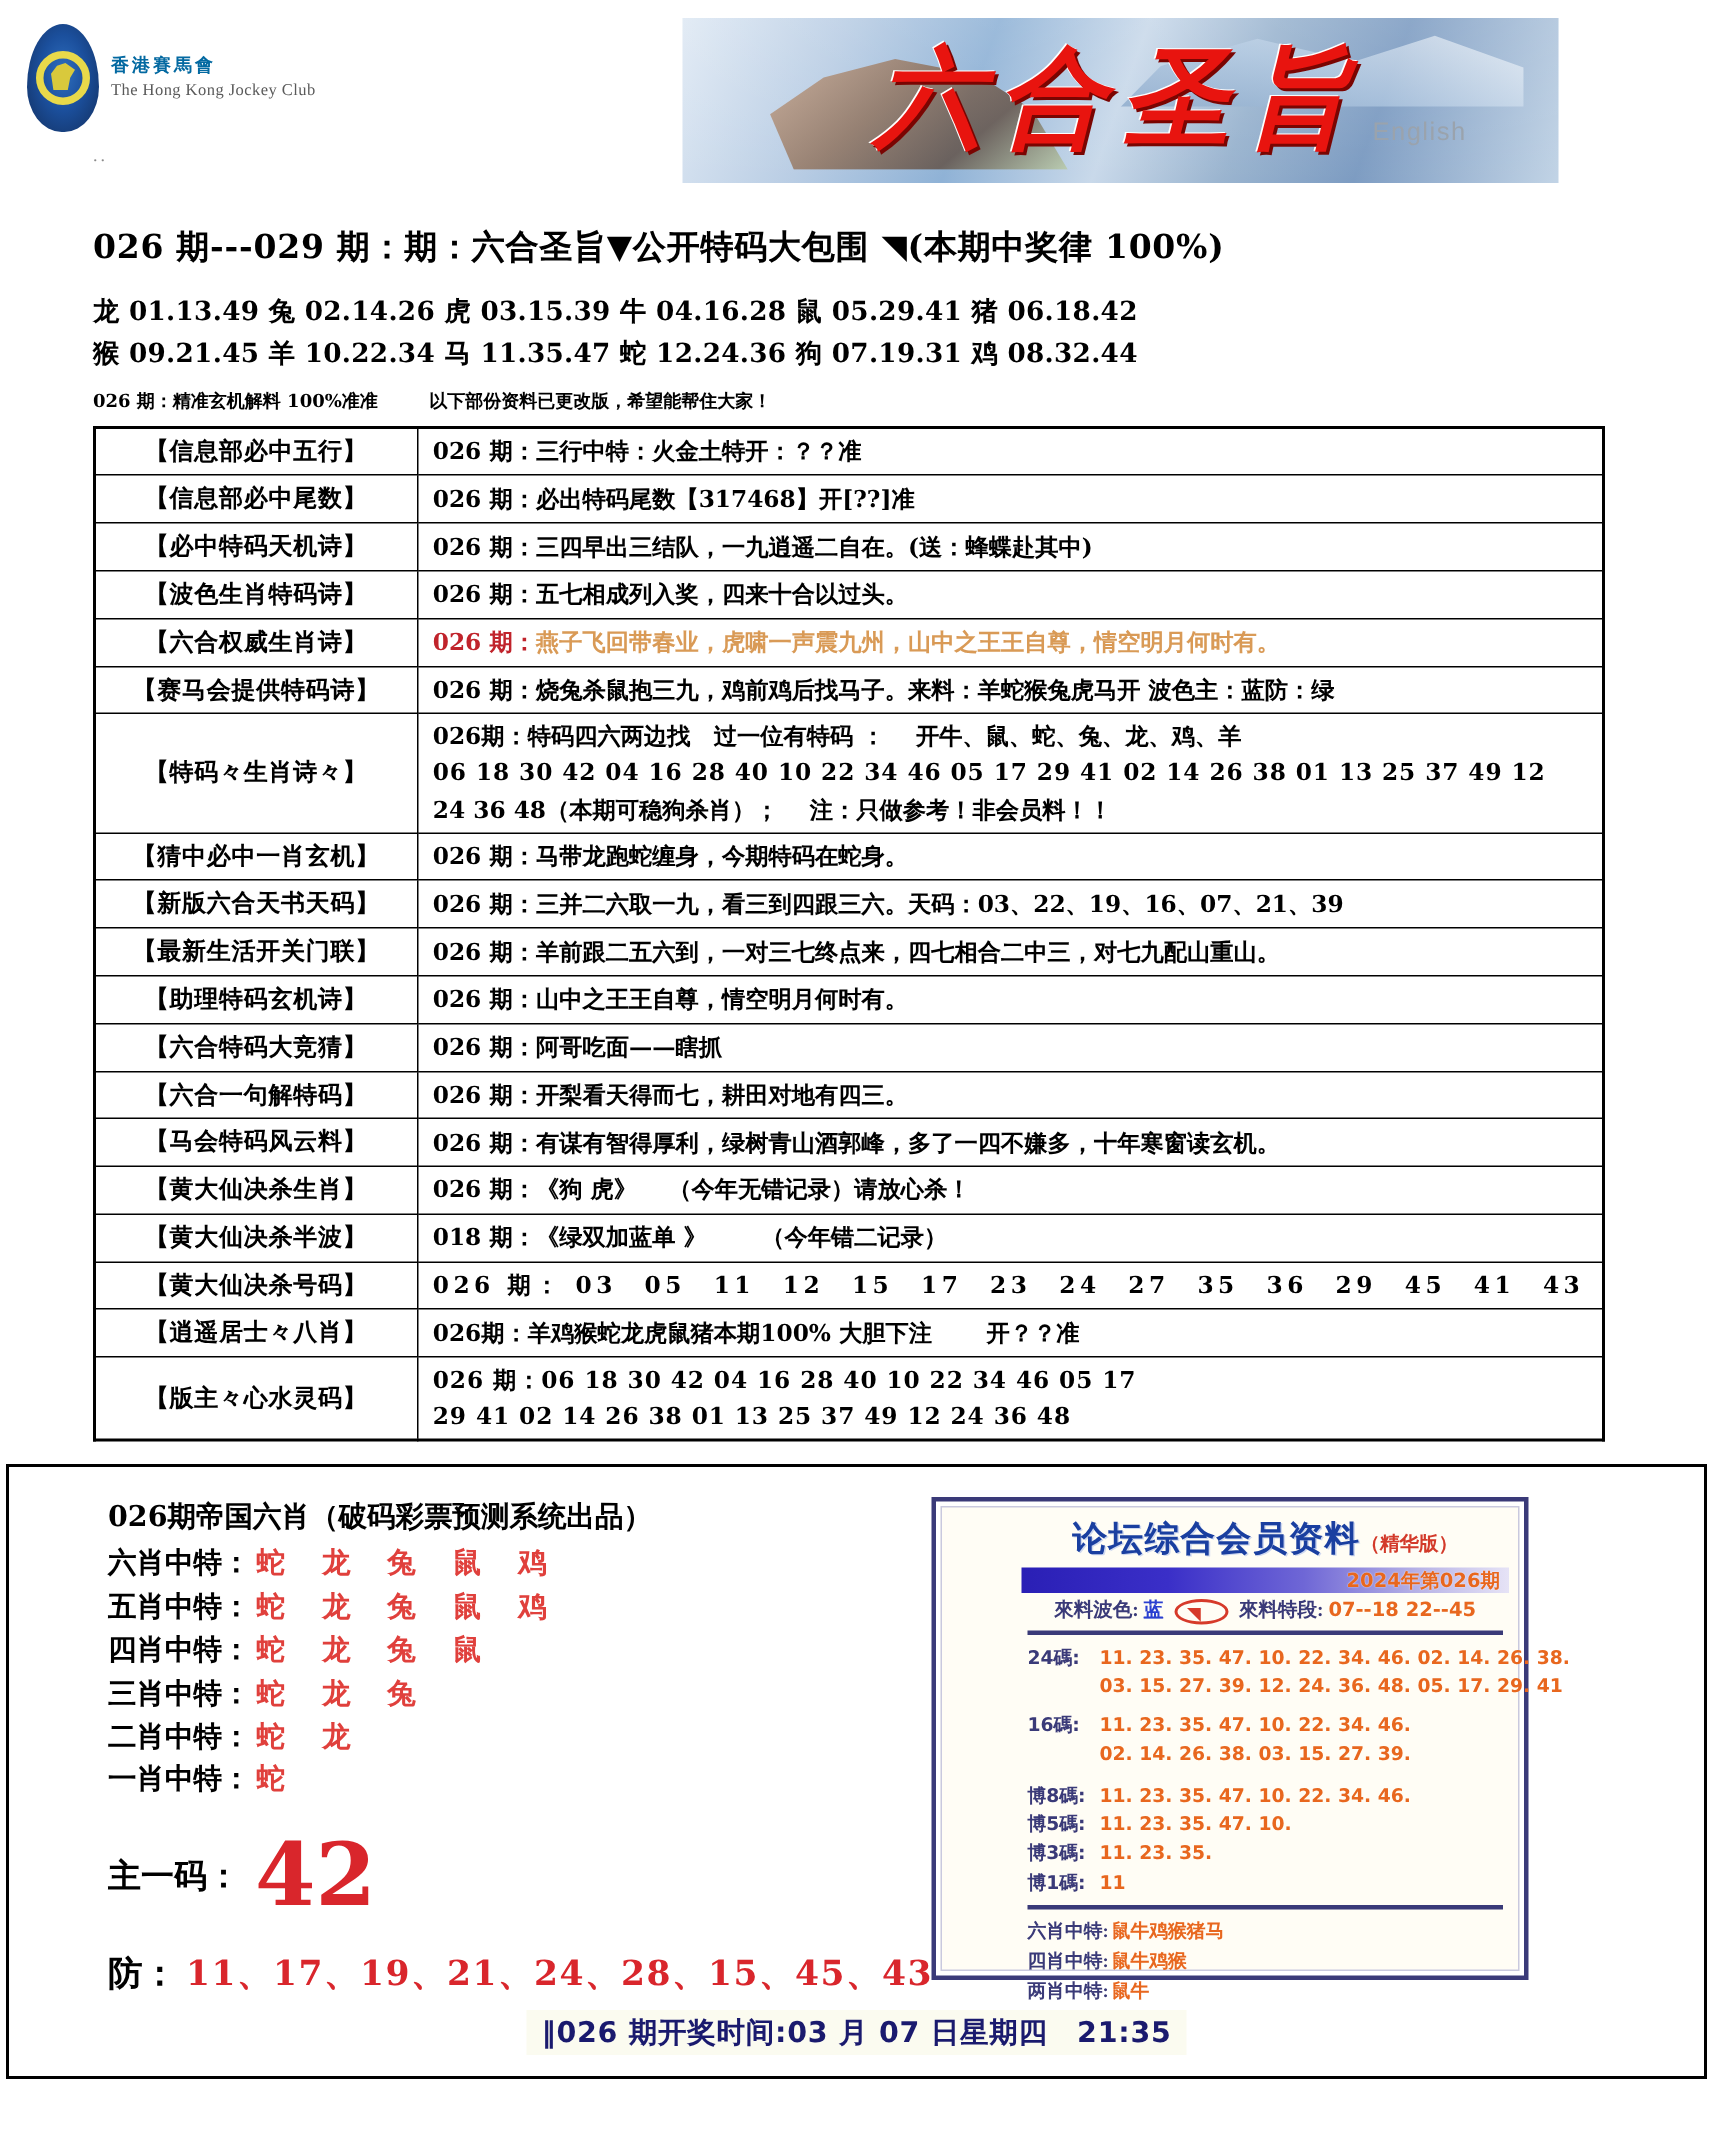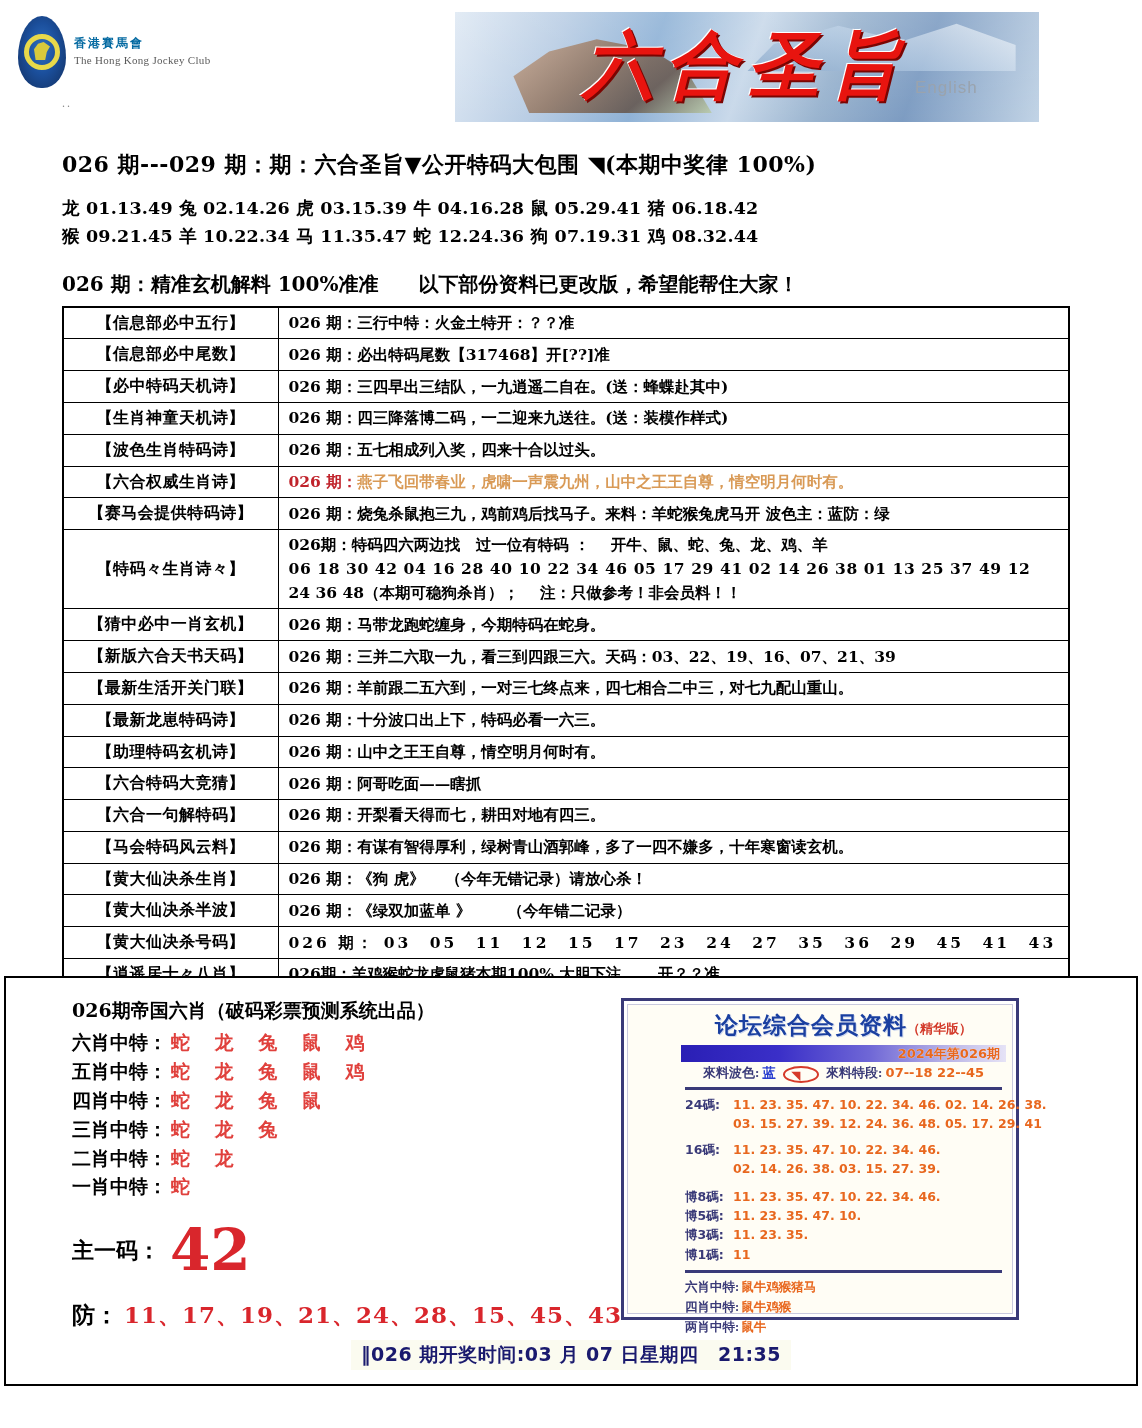--- a/index.html
+++ b/index.html
@@ -83,22 +83,22 @@
 
   
   .zodiac {
     margin:14px 0 0 62px;
     font-size:17.5px; font-weight:bold;
     font-family:"DejaVu Serif", serif;
     line-height:1.62;
     letter-spacing:.2px;
   }
   .note-line {
-    margin:20px 0 8px 62px;
-    font-size:20px; font-weight:bold;
+    margin:8px 0 8px 62px;
+    font-size:12px; font-weight:bold;
     font-family:"DejaVu Serif", serif;
   }
   .note-line .gap { display:inline-block; width:26px; }
 
   
   .main-table {
     margin:0 0 0 62px;
     width:1008px;
     border-collapse:collapse;
     table-layout:fixed;
@@ -290,24 +290,20 @@
     </tr>
     <tr>
       <td class="label">【信息部必中尾数】</td>
       <td class="value">026 期：必出特码尾数【317468】开[??]准</td>
     </tr>
     <tr>
       <td class="label">【必中特码天机诗】</td>
       <td class="value">026 期：三四早出三结队，一九逍遥二自在。(送：蜂蝶赴其中)</td>
     </tr>
     <tr>
-      <td class="label">【生肖神童天机诗】</td>
-      <td class="value">026 期：四三降落博二码，一二迎来九送往。(送：装模作样式)</td>
-    </tr>
-    <tr>
       <td class="label">【波色生肖特码诗】</td>
       <td class="value">026 期：五七相成列入奖，四来十合以过头。</td>
     </tr>
     <tr class="hl">
       <td class="label">【六合权威生肖诗】</td>
       <td class="value">
         <span class="period">026 期：</span><span>燕子飞回带春业，虎啸一声震九州，山中之王王自尊，情空明月何时有。</span>
       </td>
     </tr>
     <tr>
@@ -328,24 +324,20 @@
     </tr>
     <tr>
       <td class="label">【新版六合天书天码】</td>
       <td class="value">026 期：三并二六取一九，看三到四跟三六。天码：03、22、19、16、07、21、39</td>
     </tr>
     <tr>
       <td class="label">【最新生活开关门联】</td>
       <td class="value">026 期：羊前跟二五六到，一对三七终点来，四七相合二中三，对七九配山重山。</td>
     </tr>
     <tr>
-      <td class="label">【最新龙崽特码诗】</td>
-      <td class="value">026 期：十分波口出上下，特码必看一六三。</td>
-    </tr>
-    <tr>
       <td class="label">【助理特码玄机诗】</td>
       <td class="value">026 期：山中之王王自尊，情空明月何时有。</td>
     </tr>
     <tr>
       <td class="label">【六合特码大竞猜】</td>
       <td class="value">026 期：阿哥吃面——瞎抓</td>
     </tr>
     <tr>
       <td class="label">【六合一句解特码】</td>
       <td class="value">026 期：开梨看天得而七，耕田对地有四三。</td>
@@ -353,21 +345,21 @@
     <tr>
       <td class="label">【马会特码风云料】</td>
       <td class="value">026 期：有谋有智得厚利，绿树青山酒郭峰，多了一四不嫌多，十年寒窗读玄机。</td>
     </tr>
     <tr>
       <td class="label">【黄大仙决杀生肖】</td>
       <td class="value">026 期：《狗 虎》 　（今年无错记录）请放心杀！</td>
     </tr>
     <tr>
       <td class="label">【黄大仙决杀半波】</td>
-      <td class="value">026 期：《绿双加蓝单 》 　　（今年错二记录）</td>
+      <td class="value">018 期：《绿双加蓝单 》 　　（今年错二记录）</td>
     </tr>
     <tr>
       <td class="label">【黄大仙决杀号码】</td>
       <td class="value numsp">026 期： 03　05　11　12　15　17　23　24　27　35　36　29　45　41　43　39（本期100%决杀</td>
     </tr>
     <tr>
       <td class="label">【逍遥居士々八肖】</td>
       <td class="value">026期：羊鸡猴蛇龙虎鼠猪本期100% 大胆下注 　　开？？准</td>
     </tr>
     <tr>

